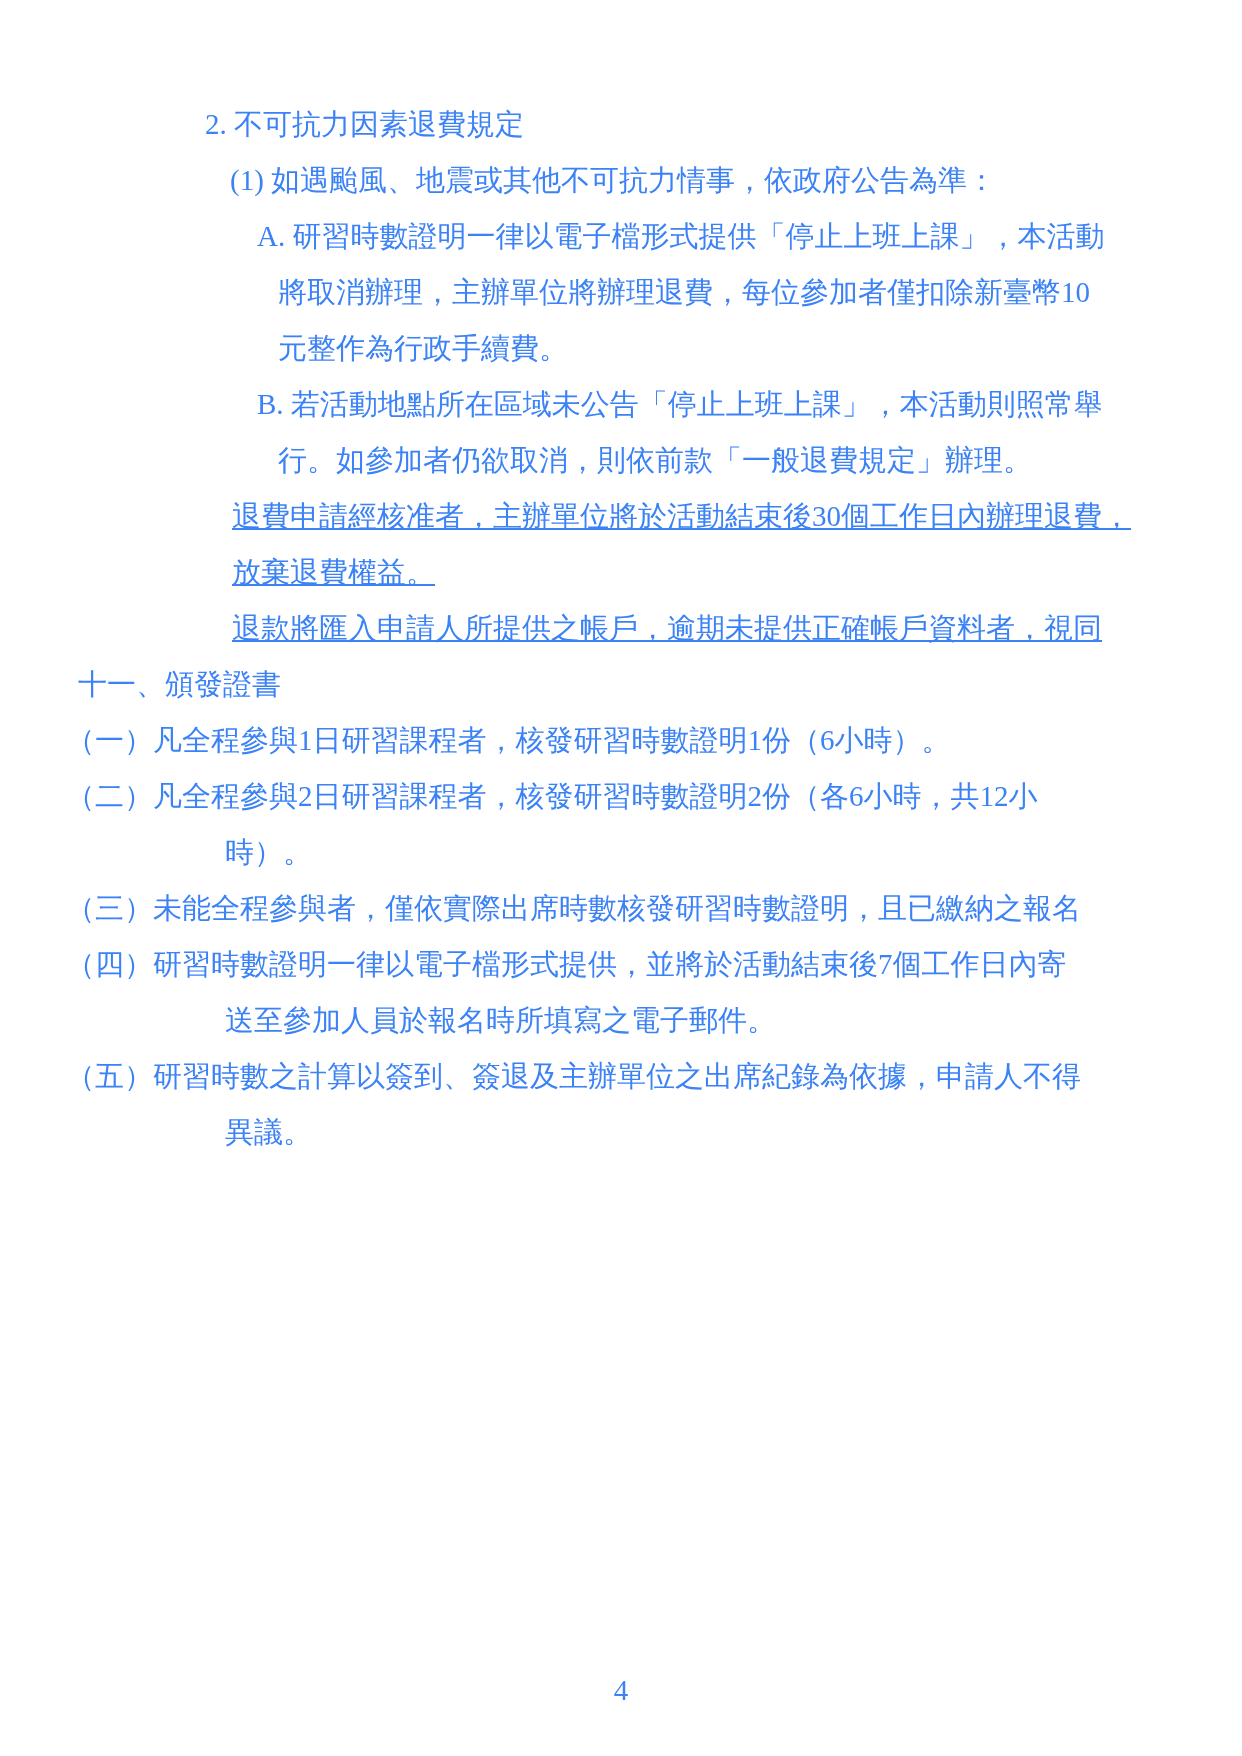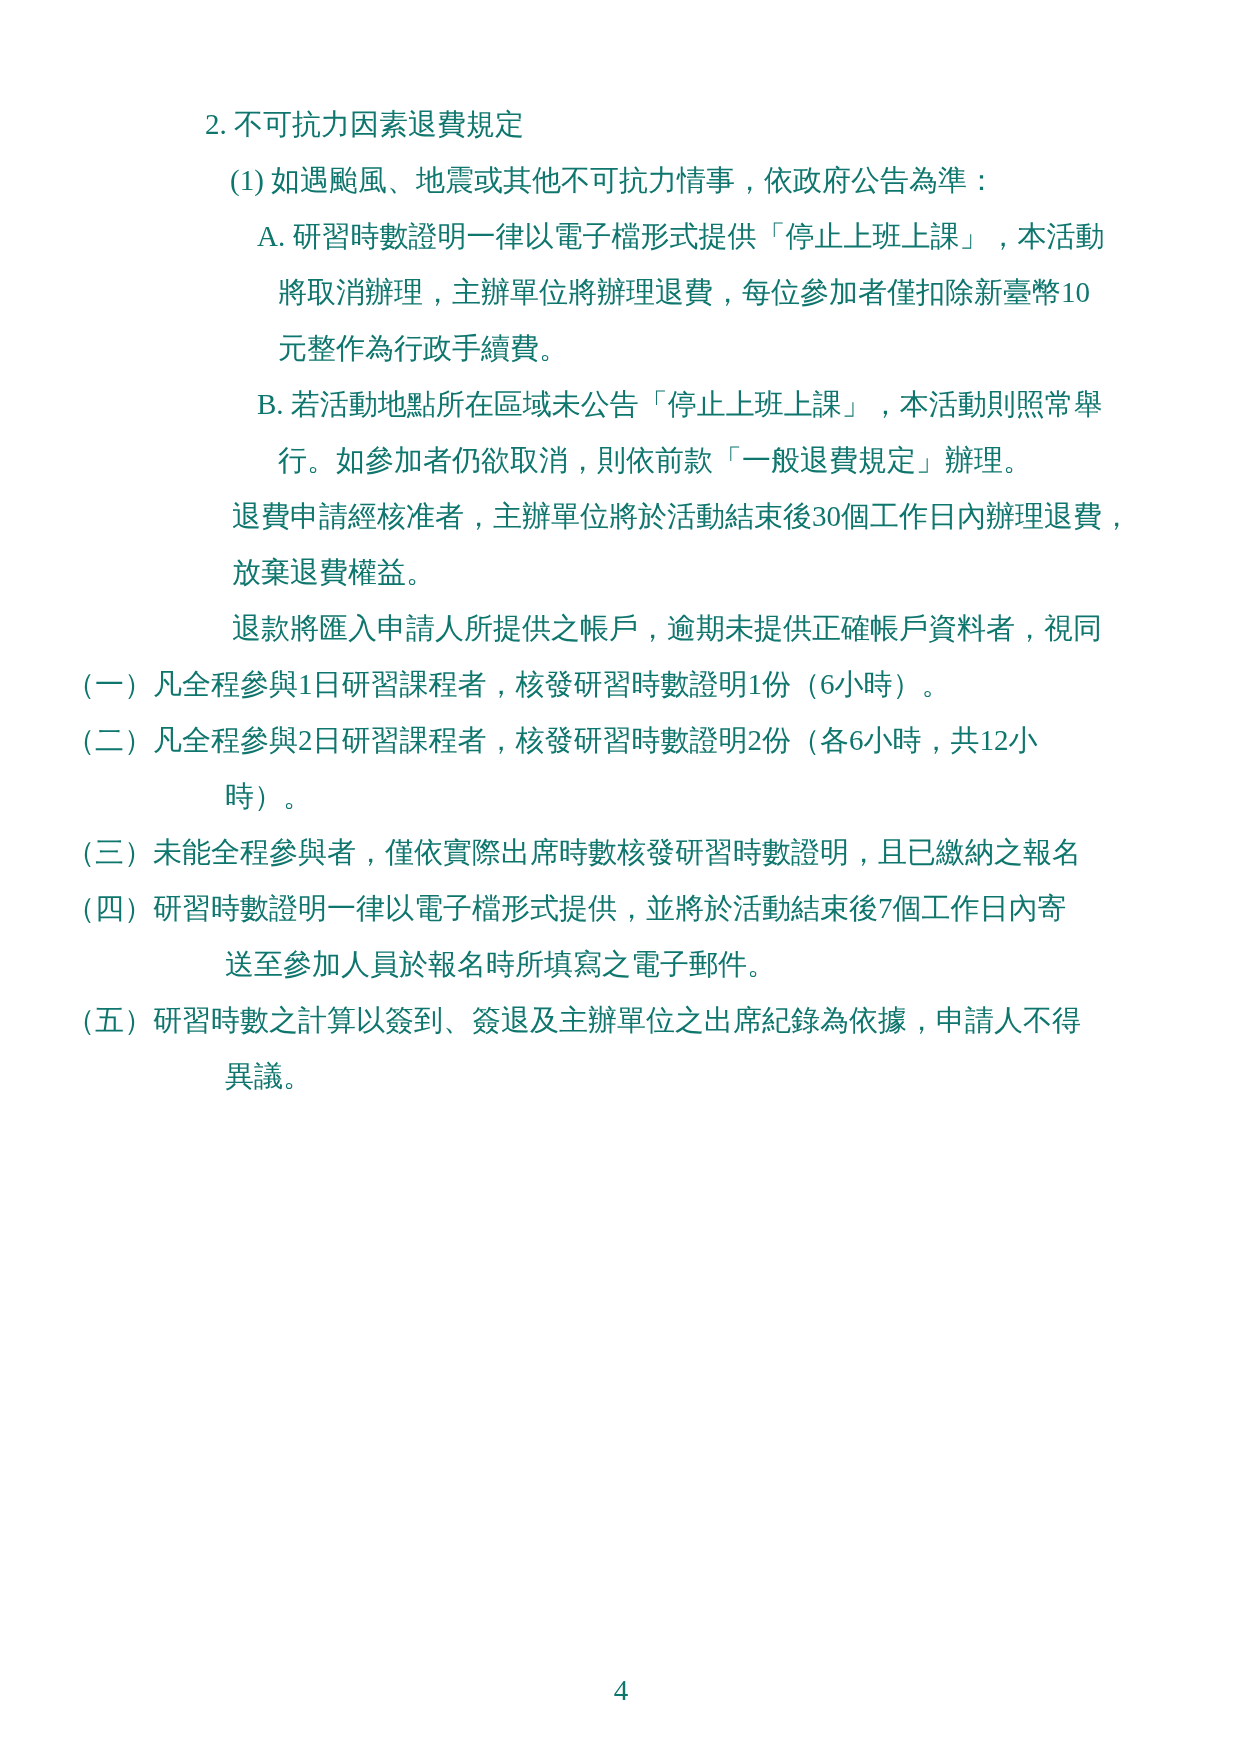--- a/index.html
+++ b/index.html
@@ -5,21 +5,21 @@
   html, body {
     margin: 0;
     padding: 0;
     background: #ffffff;
   }
   .page {
     position: relative;
     width: 1242px;
     height: 1756px;
     background: #ffffff;
-    color: #0f766e;
+    color: #3b82f6;
     font-family: "Liberation Serif", "DejaVu Serif", serif;
     font-size: 29px;
     overflow: hidden;
   }
   .doc {
     position: absolute;
     top: 96px;
     left: 0;
     right: 0;
   }
@@ -27,21 +27,21 @@
     height: 56px;
     line-height: 56px;
     white-space: nowrap;
   }
   
   .l0  { margin-left: 78px;  }  
   .l1  { margin-left: 66px; }  
   .l1c { margin-left: 225px; }  
   .l2  { margin-left: 205px; }  
   .l3  { margin-left: 230px; }  
-  .l3c { margin-left: 232px; }  
+  .l3c { margin-left: 232px; text-decoration: underline; }  
   .l4  { margin-left: 257px; }  
   .l4c { margin-left: 278px; }  
   .page-number {
     position: absolute;
     top: 1675px;
     left: 0;
     width: 100%;
     text-align: center;
     font-size: 29px;
     line-height: 30px;
@@ -55,20 +55,21 @@
     <div class="line l2">2. 不可抗力因素退費規定</div>
     <div class="line l3">(1) 如遇颱風、地震或其他不可抗力情事，依政府公告為準：</div>
     <div class="line l4">A. 研習時數證明一律以電子檔形式提供「停止上班上課」，本活動</div>
     <div class="line l4c">將取消辦理，主辦單位將辦理退費，每位參加者僅扣除新臺幣10</div>
     <div class="line l4c">元整作為行政手續費。</div>
     <div class="line l4">B. 若活動地點所在區域未公告「停止上班上課」，本活動則照常舉</div>
     <div class="line l4c">行。如參加者仍欲取消，則依前款「一般退費規定」辦理。</div>
     <div class="line l3c">退費申請經核准者，主辦單位將於活動結束後30個工作日內辦理退費，</div>
     <div class="line l3c">放棄退費權益。</div>
     <div class="line l3c">退款將匯入申請人所提供之帳戶，逾期未提供正確帳戶資料者，視同</div>
+    <div class="line l0">十一、頒發證書</div>
     <div class="line l1">（一）凡全程參與1日研習課程者，核發研習時數證明1份（6小時）。</div>
     <div class="line l1">（二）凡全程參與2日研習課程者，核發研習時數證明2份（各6小時，共12小</div>
     <div class="line l1c">時）。</div>
     <div class="line l1">（三）未能全程參與者，僅依實際出席時數核發研習時數證明，且已繳納之報名</div>
     <div class="line l1">（四）研習時數證明一律以電子檔形式提供，並將於活動結束後7個工作日內寄</div>
     <div class="line l1c">送至參加人員於報名時所填寫之電子郵件。</div>
     <div class="line l1">（五）研習時數之計算以簽到、簽退及主辦單位之出席紀錄為依據，申請人不得</div>
     <div class="line l1c">異議。</div>
   </div>
   <div class="page-number">4</div>

